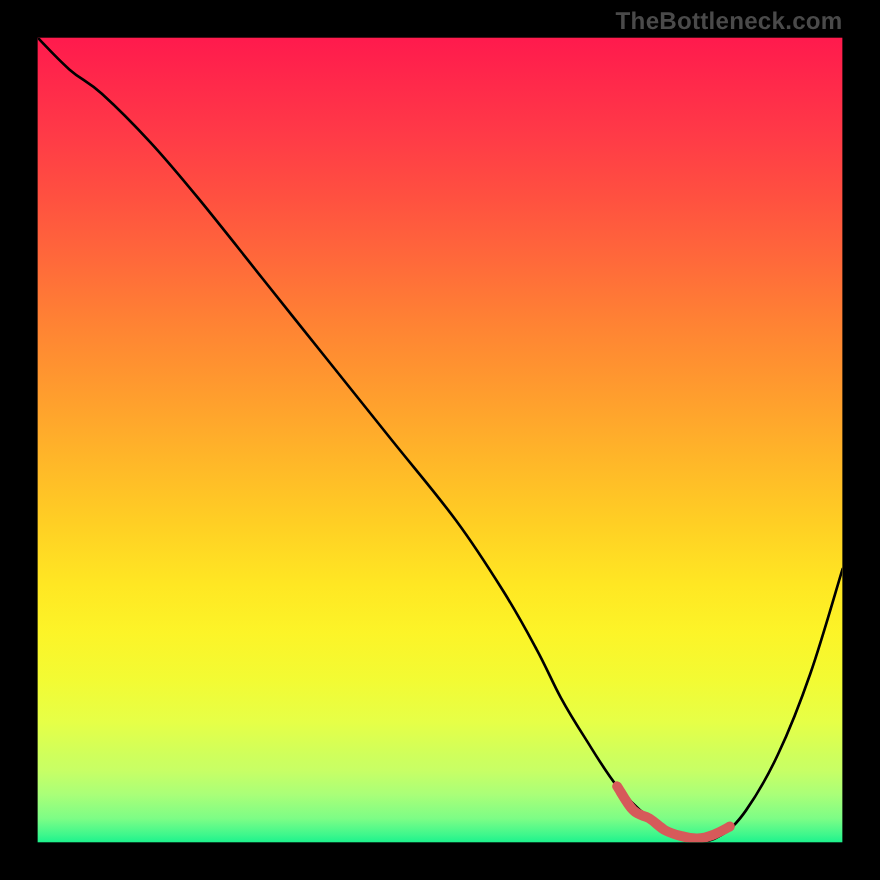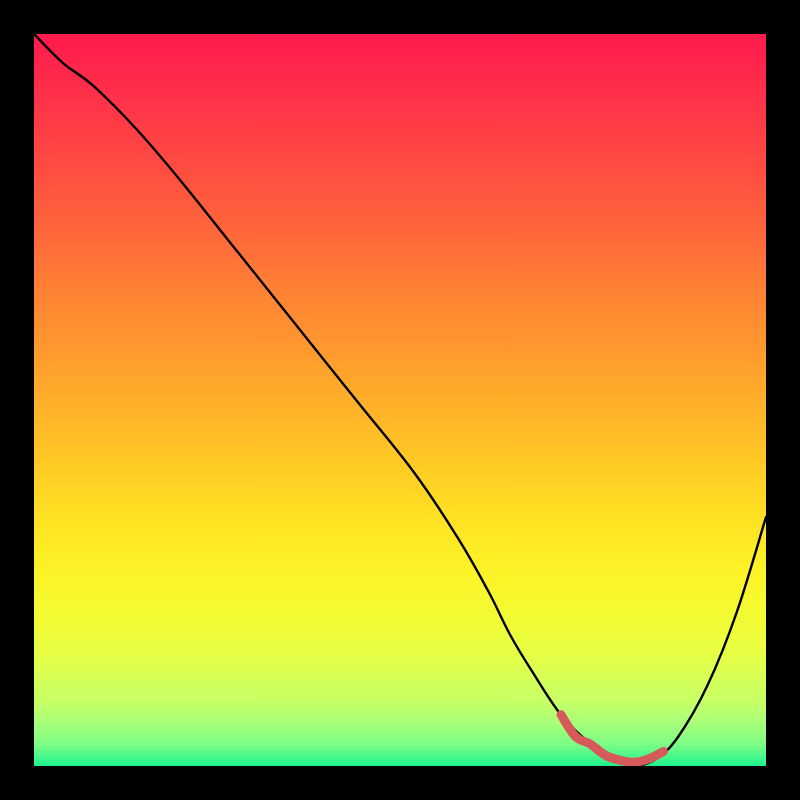--- a/index.html
+++ b/index.html
@@ -65,20 +65,21 @@
   svg.curve {
     position: absolute;
     inset: 0;
   }
 </style>
 </head>
 <body>
 
 <div class="frame">
 
+  <div class="watermark">TheBottleneck.com</div>
 
   <div class="plot">
     <div class="gradient"></div>
 
     <svg class="curve" viewBox="0 0 732 732" preserveAspectRatio="none">
       <path id="main-curve" fill="none" stroke="#000000" stroke-width="2.4" stroke-linecap="round" stroke-linejoin="round" d="M 0.0 0.0 C 5.3 5.3, 18.7 20.1, 29.3 29.3 C 39.8 38.5, 45.4 39.4, 58.6 51.2 C 71.7 63.1, 86.7 78.0, 102.5 95.2 C 118.3 112.3, 128.0 124.0, 146.4 146.4 C 164.8 168.8, 183.9 193.2, 205.0 219.6 C 226.0 246.0, 242.4 266.4, 263.5 292.8 C 284.6 319.2, 301.0 339.6, 322.1 366.0 C 343.2 392.4, 362.2 414.2, 380.6 439.2 C 399.1 464.2, 411.4 484.0, 424.6 505.1 C 437.7 526.2, 444.6 539.2, 453.8 556.3 C 463.1 573.4, 467.9 585.7, 475.8 600.2 C 483.7 614.7, 488.5 622.3, 497.8 636.8 C 507.0 651.3, 516.5 667.6, 527.0 680.8 C 537.6 693.9, 547.1 702.1, 556.3 710.0 C 565.5 717.9, 570.4 720.7, 578.3 724.7 C 586.2 728.6, 592.3 732.0, 600.2 732.0 C 608.1 732.0, 614.3 730.0, 622.2 724.7 C 630.1 719.4, 634.9 715.9, 644.2 702.7 C 653.4 689.5, 662.9 673.9, 673.4 651.5 C 684.0 629.1, 692.2 608.6, 702.7 578.3 C 713.3 548.0, 726.7 500.2, 732.0 483.1"></path>
       <path id="trough-curve" fill="none" stroke="#d65a5a" stroke-width="9" stroke-linecap="round" stroke-linejoin="round" d="M 527.0 680.8 C 529.7 684.7, 536.4 697.4, 541.7 702.7 C 547.0 708.0, 551.0 706.7, 556.3 710.0 C 561.6 713.3, 565.7 718.1, 571.0 721.0 C 576.2 723.9, 580.3 724.8, 585.6 726.1 C 590.9 727.5, 595.0 728.6, 600.2 728.3 C 605.5 728.1, 609.6 726.7, 614.9 724.7 C 620.2 722.7, 626.9 718.7, 629.5 717.4"></path>
     </svg>
   </div>
 

